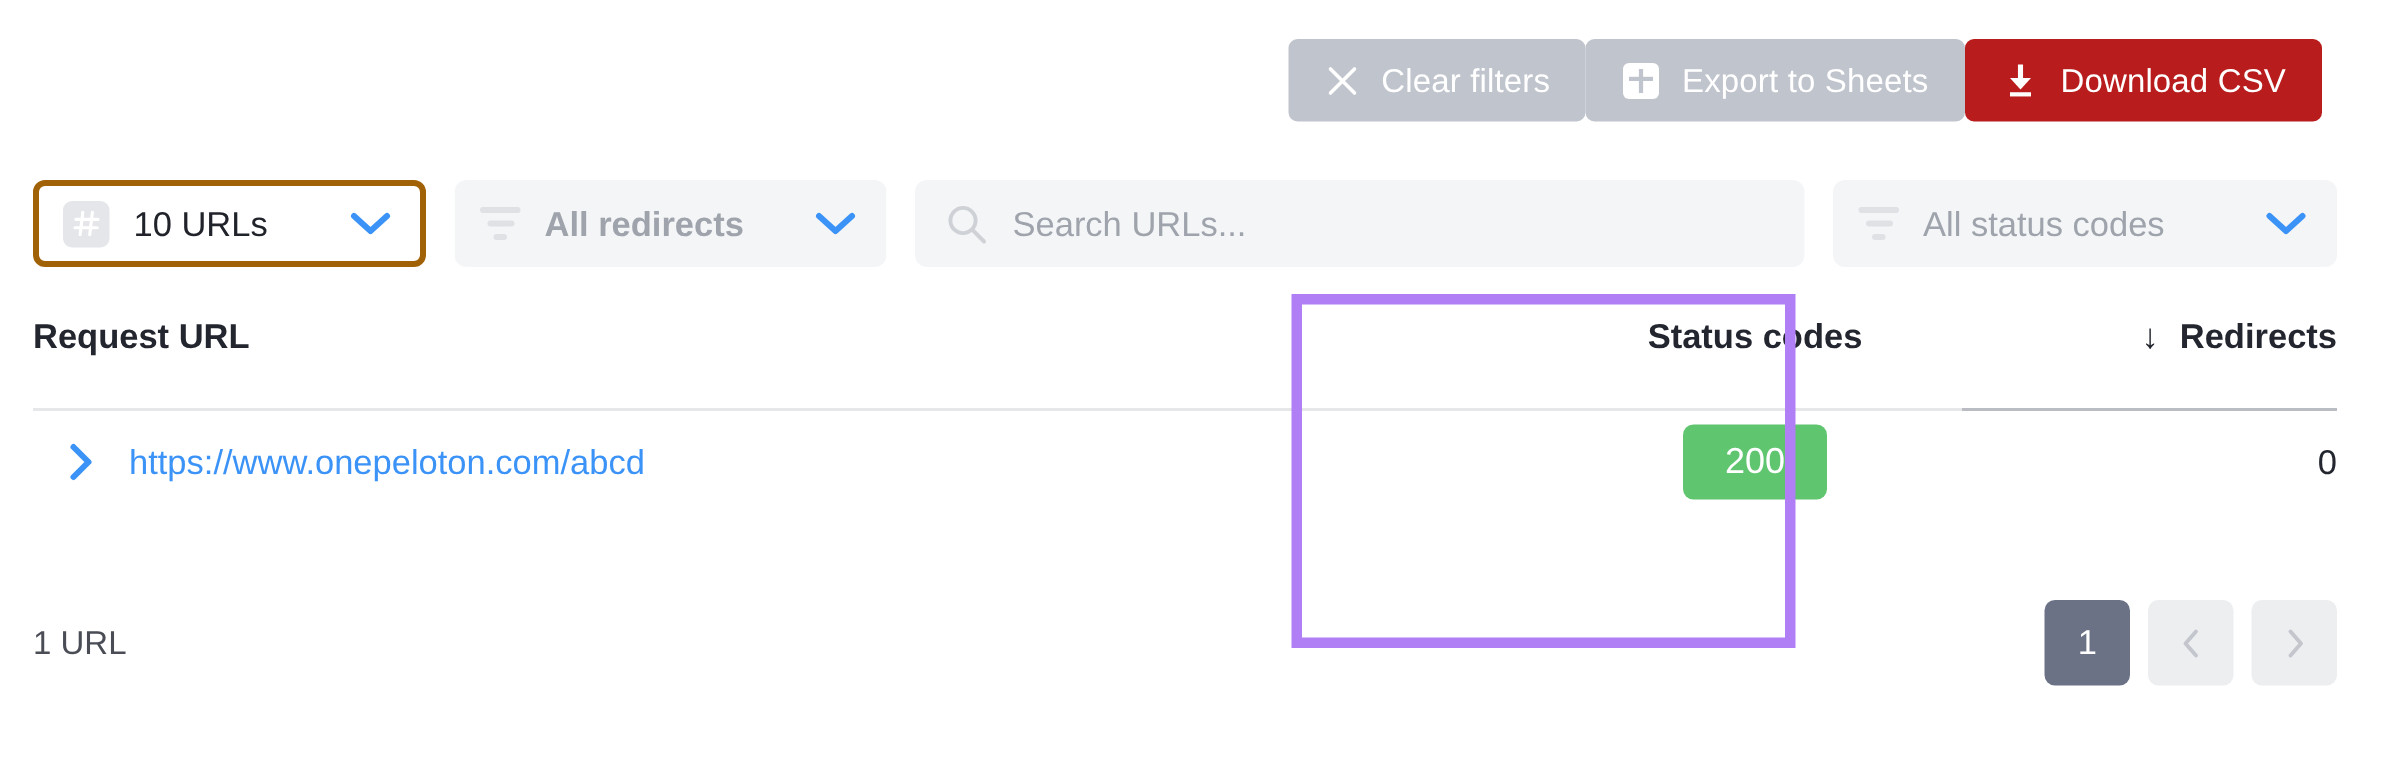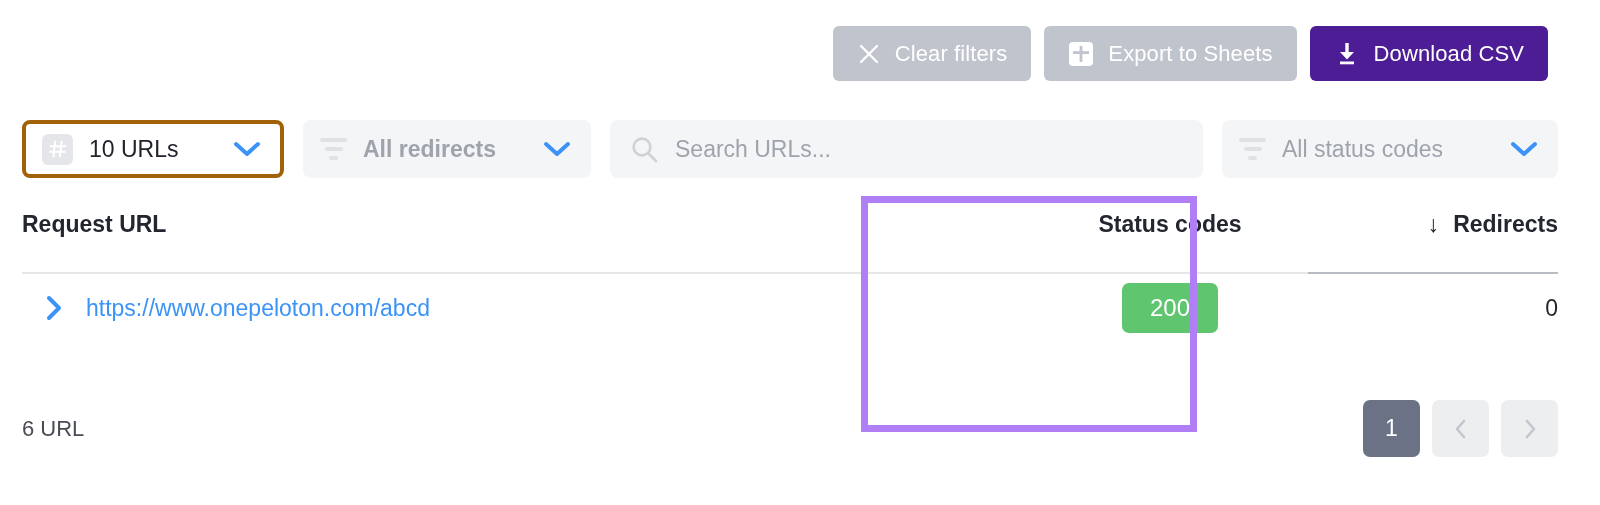--- a/index.html
+++ b/index.html
@@ -16,39 +16,38 @@
     color: #23262f;
   }
 
   
   .toolbar {
     position: absolute;
     top: 26px;
     right: 52px;
     display: flex;
     align-items: center;
-    gap: 13px;
   }
   .tbtn {
     display: flex;
     align-items: center;
     gap: 14px;
     height: 55px;
     padding: 0 24px;
     border: none;
     border-radius: 6px;
     font-size: 22px;
     font-family: "Liberation Sans", sans-serif;
     color: #ffffff;
     cursor: pointer;
     white-space: nowrap;
     letter-spacing: 0.1px;
   }
   .tbtn.muted { background: #c0c4cd; }
-  .tbtn.solid { background: #4c1d95; }
+  .tbtn.solid { background: #b91c1c; }
   .tbtn .label { line-height: 1; }
 
   .ico { display: inline-flex; align-items: center; justify-content: center; }
   .ico svg { display: block; }
 
   
   .filters {
     position: absolute;
     top: 120px;
     left: 22px;
@@ -346,21 +345,21 @@
       <span class="badge">200</span>
     </div>
     <div class="col-redirects redircell">0</div>
   </div>
 
 </div>
 
 <div class="highlight"></div>
 
 <div class="footer">
-  <div class="count">6 URL</div>
+  <div class="count">1 URL</div>
   <div class="pager">
     <button class="pbtn active">1</button>
     <button class="pbtn disabled">
       <svg width="20" height="24" viewBox="0 0 20 24">
         <path d="M13 4 L6 12 L13 20" stroke="#c3c6cc" stroke-width="2.6" fill="none" stroke-linecap="round" stroke-linejoin="round"></path>
       </svg>
     </button>
     <button class="pbtn disabled">
       <svg width="20" height="24" viewBox="0 0 20 24">
         <path d="M7 4 L14 12 L7 20" stroke="#c3c6cc" stroke-width="2.6" fill="none" stroke-linecap="round" stroke-linejoin="round"></path>

